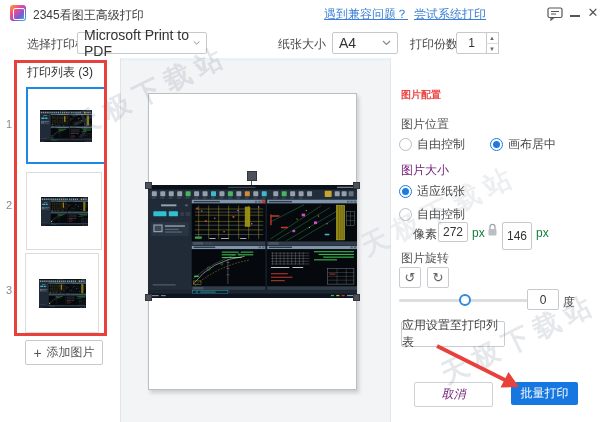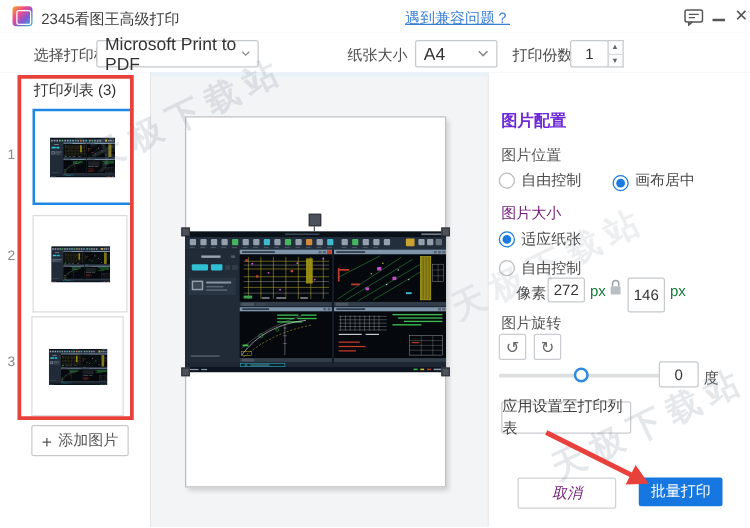--- a/index.html
+++ b/index.html
@@ -38,21 +38,21 @@
   .center{left:121px;top:58px;width:269px;height:364px;background:#f3f4f5;}
   .center-strip{left:121px;top:58px;width:269px;height:3px;background:#e9f2f8;}
   .page{left:148px;top:93px;width:209px;height:297px;background:#fff;border:1px solid #bcbfc2;box-sizing:border-box;
         box-shadow:2px 3px 4px rgba(0,0,0,0.16);}
   .cad-image{left:148px;top:185px;width:209px;height:113px;cursor:move;}
   .handle{width:7px;height:7px;background:#4d525a;border:1px solid #33363c;box-sizing:border-box;}
   .rot-handle{left:247px;top:171px;width:10px;height:10px;background:#4d525a;border:1px solid #33363c;box-sizing:border-box;cursor:grab;}
   .rot-stem{left:251px;top:181px;width:1px;height:4px;background:#555a61;}
   
   .panel{left:390px;top:58px;width:210px;height:364px;background:#fff;border-left:1px solid #e6e6e6;box-sizing:border-box;}
-  .sec-title{font-size:13px;font-weight:bold;color:#6d28d9;}
+  .sec-title{font-size:10px;font-weight:bold;color:#ef4444;}
   .radio{width:13px;height:13px;border-radius:50%;border:1px solid #b9bcc0;background:#fff;box-sizing:border-box;display:inline-block;cursor:pointer;}
   .radio.sel{border-color:#1a7be0;}
   .radio.sel::after{content:"";display:block;width:7px;height:7px;border-radius:50%;background:#1a7be0;margin:2px;}
   .mini-input{font-size:12px;color:#333;text-align:center;border:1px solid #c6cacd;border-radius:2px;box-sizing:border-box;outline:none;background:#fff;}
   .rot-btn{width:22px;height:21px;border:1px solid #c9ccd0;border-radius:2px;box-sizing:border-box;background:#fff;
            font-size:13px;line-height:19px;text-align:center;color:#666;cursor:pointer;}
   .slider-track{height:3px;background:#dcdedf;border-radius:2px;}
   .slider-handle{width:12px;height:12px;border-radius:50%;background:#fff;border:2px solid #2f8ae0;box-sizing:border-box;cursor:pointer;}
   .apply-btn{border:1px solid #c9ccd0;border-radius:2px;background:#fff;font-size:12px;color:#444;
              display:flex;align-items:center;justify-content:center;cursor:pointer;}
@@ -285,20 +285,21 @@
         <rect x="252" y="142" width="4" height="1.6" fill="#c23a2d"></rect>
         <rect x="259" y="142" width="8" height="1.6" fill="#8c97a3"></rect>
       </symbol>
     </defs>
   </svg>
 
   <div class="abs titlebar">
     <div class="abs app-icon"></div>
     <div class="abs win-title">2345看图王高级打印</div>
     <div class="abs tb-link" style="right:192px">遇到兼容问题？</div>
+    <div class="abs tb-link" style="right:114px">尝试系统打印</div>
     <div class="abs win-btn" style="left:546px">
       <svg width="16" height="14" viewBox="0 0 16 14" style="margin-top:3px">
         <rect x="1" y="1" width="14" height="9.5" rx="1.5" fill="none" stroke="#555" stroke-width="1.2"></rect>
         <path d="M4,10.5 L4,13 L7,10.5" fill="none" stroke="#555" stroke-width="1.2"></path>
         <path d="M4,4.5 h8 M4,7 h5" stroke="#555" stroke-width="1"></path>
       </svg>
     </div>
     <div class="abs win-btn" style="left:566px">
       <div style="width:10px;height:2px;background:#555;margin:11px auto 0"></div>
     </div>
@@ -372,21 +373,21 @@
   <div class="abs handle" style="left:353px;top:294px"></div>
 
   <div class="abs panel">
     <div class="abs sec-title" style="left:10px;top:30px">图片配置</div>
 
     <div class="abs lbl" style="left:10px;top:58px;color:#555">图片位置</div>
     <div class="abs" style="left:8px;top:78px;display:flex;align-items:center;gap:5px;cursor:pointer">
       <span class="radio"></span>
       <span class="lbl">自由控制</span>
     </div>
-    <div class="abs" style="left:99px;top:78px;display:flex;align-items:flex-end;gap:5px;cursor:pointer">
+    <div class="abs" style="left:99px;top:78px;display:flex;align-items:center;gap:5px;cursor:pointer">
       <span class="radio sel"></span>
       <span class="lbl">画布居中</span>
     </div>
 
     <div class="abs lbl" style="left:10px;top:104px;color:#701a75">图片大小</div>
     <div class="abs" style="left:8px;top:125px;display:flex;align-items:center;gap:5px;cursor:pointer">
       <span class="radio sel"></span>
       <span class="lbl">适应纸张</span>
     </div>
     <div class="abs" style="left:8px;top:148px;display:flex;align-items:center;gap:5px;cursor:pointer">

